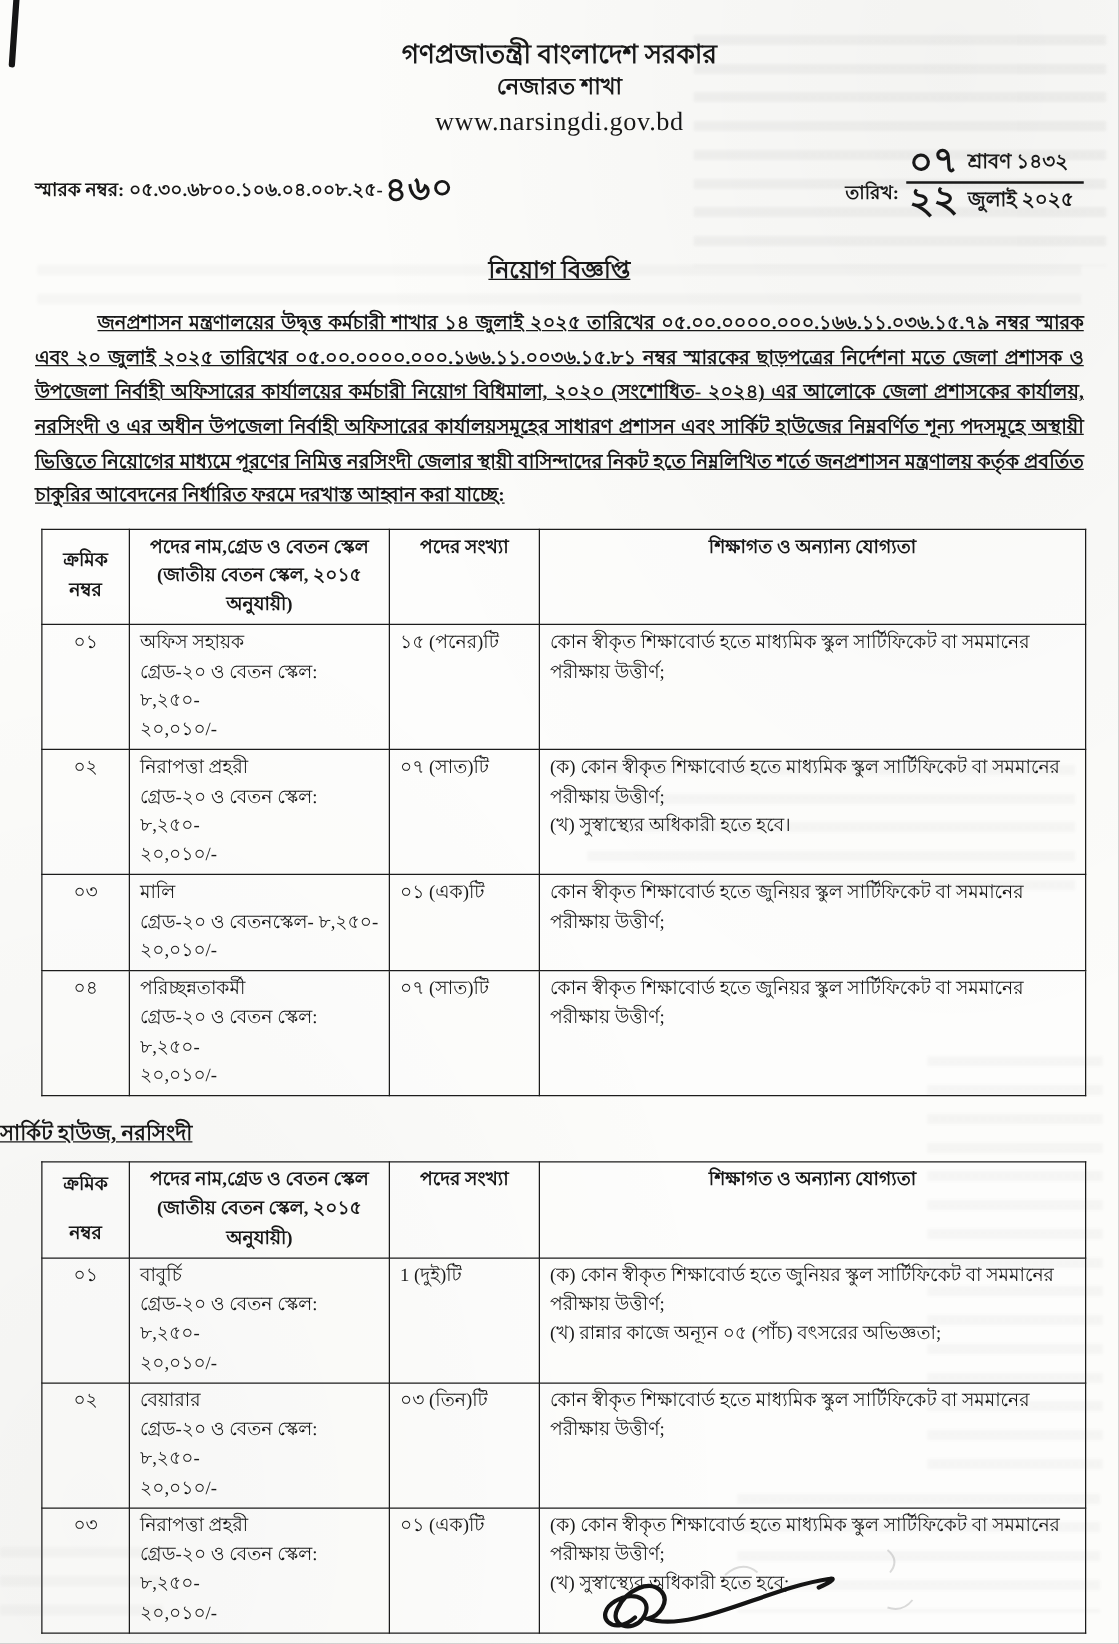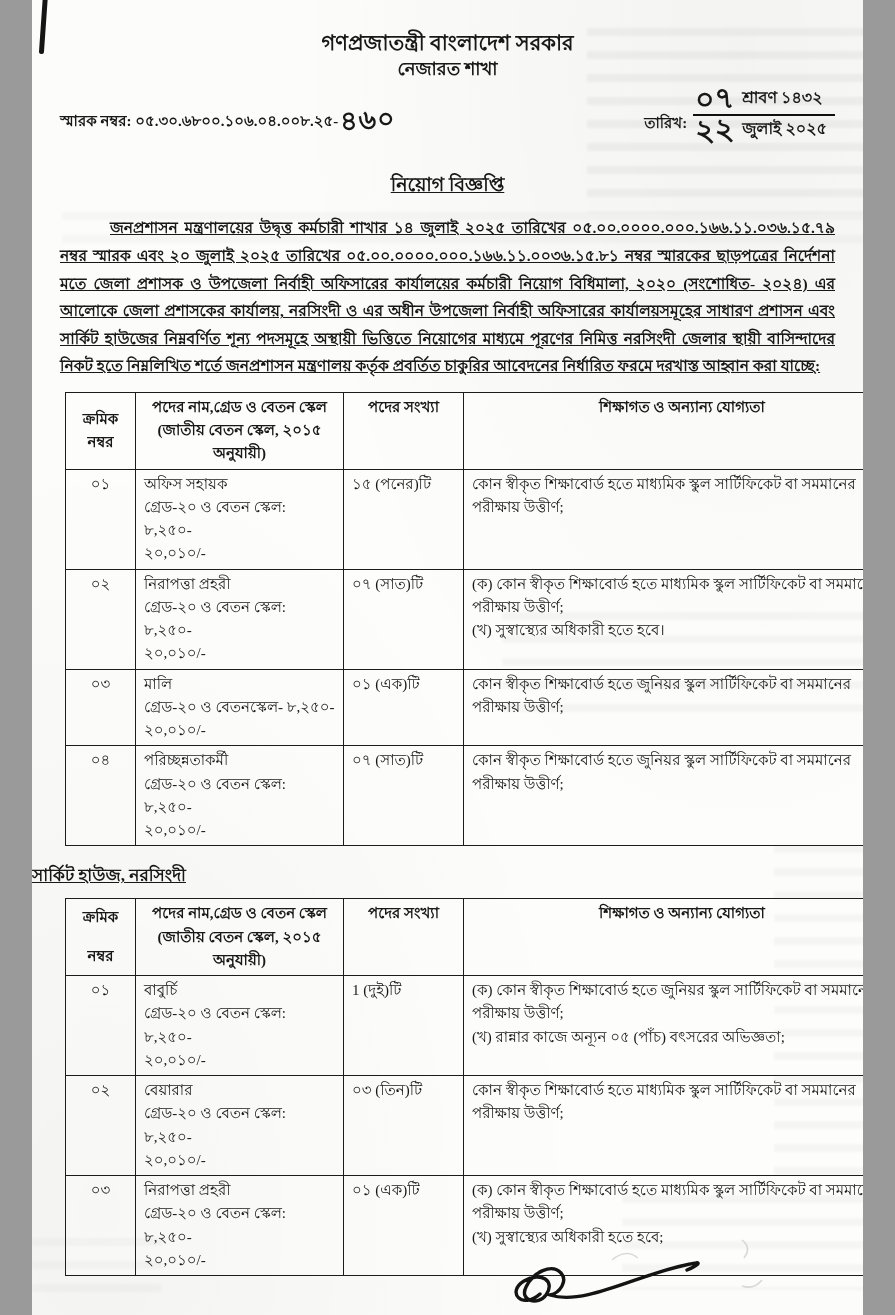--- a/index.html
+++ b/index.html
@@ -1,17 +1,17 @@
 <!DOCTYPE html>
 <html><head>
 <meta charset="utf-8">
 <style>
   html,body { margin:0; padding:0; background:#9a9a9a; }
   .page {
-    position:relative; width:831px; height:1315px; margin:0 auto;
+    position:relative; width:895px; height:1315px; margin:0 auto;
     overflow:hidden; color:#181818;
     font-family:"Liberation Serif", serif;
     background:
       radial-gradient(ellipse at 85% 4%, rgba(0,0,0,0.035), transparent 45%),
       radial-gradient(ellipse at 8% 92%, rgba(0,0,0,0.035), transparent 45%),
       #fcfcfa;
   }
   
   .corner-mark { position:absolute; left:9px; top:-8px; width:5px; height:62px;
     background:#151515; transform:rotate(4deg); border-radius:2px; }
@@ -68,20 +68,21 @@
   <div class="bleed" style="left:555px; top:28px; width:330px; height:185px;"></div>
   <div class="bleed" style="left:30px; top:212px; width:835px; height:42px; opacity:.35;"></div>
   <div class="bleed" style="left:470px; top:612px; width:390px; height:110px; opacity:.4;"></div>
   <div class="bleed" style="left:742px; top:845px; width:140px; height:340px; opacity:.4;"></div>
   <div class="bleed" style="left:590px; top:1195px; width:290px; height:95px; opacity:.4;"></div>
   <div class="bleed" style="left:0px; top:1238px; width:130px; height:65px; opacity:.35;"></div>
 
   <div class="header">
     <div class="h1">গণপ্রজাতন্ত্রী বাংলাদেশ সরকার</div>
     <div class="h3">নেজারত শাখা</div>
+    <div class="h4">www.narsingdi.gov.bd</div>
   </div>
 
   <div class="memo-row">
     <div class="memo">
       <span>স্মারক নম্বর: ০৫.৩০.৬৮০০.১০৬.০৪.০০৮.২৫-</span>
         <span class="hand">৪৬০</span>
     </div>
     <div class="date-block">
       <span class="date-label">তারিখ:</span>
       <span class="date-frac">

